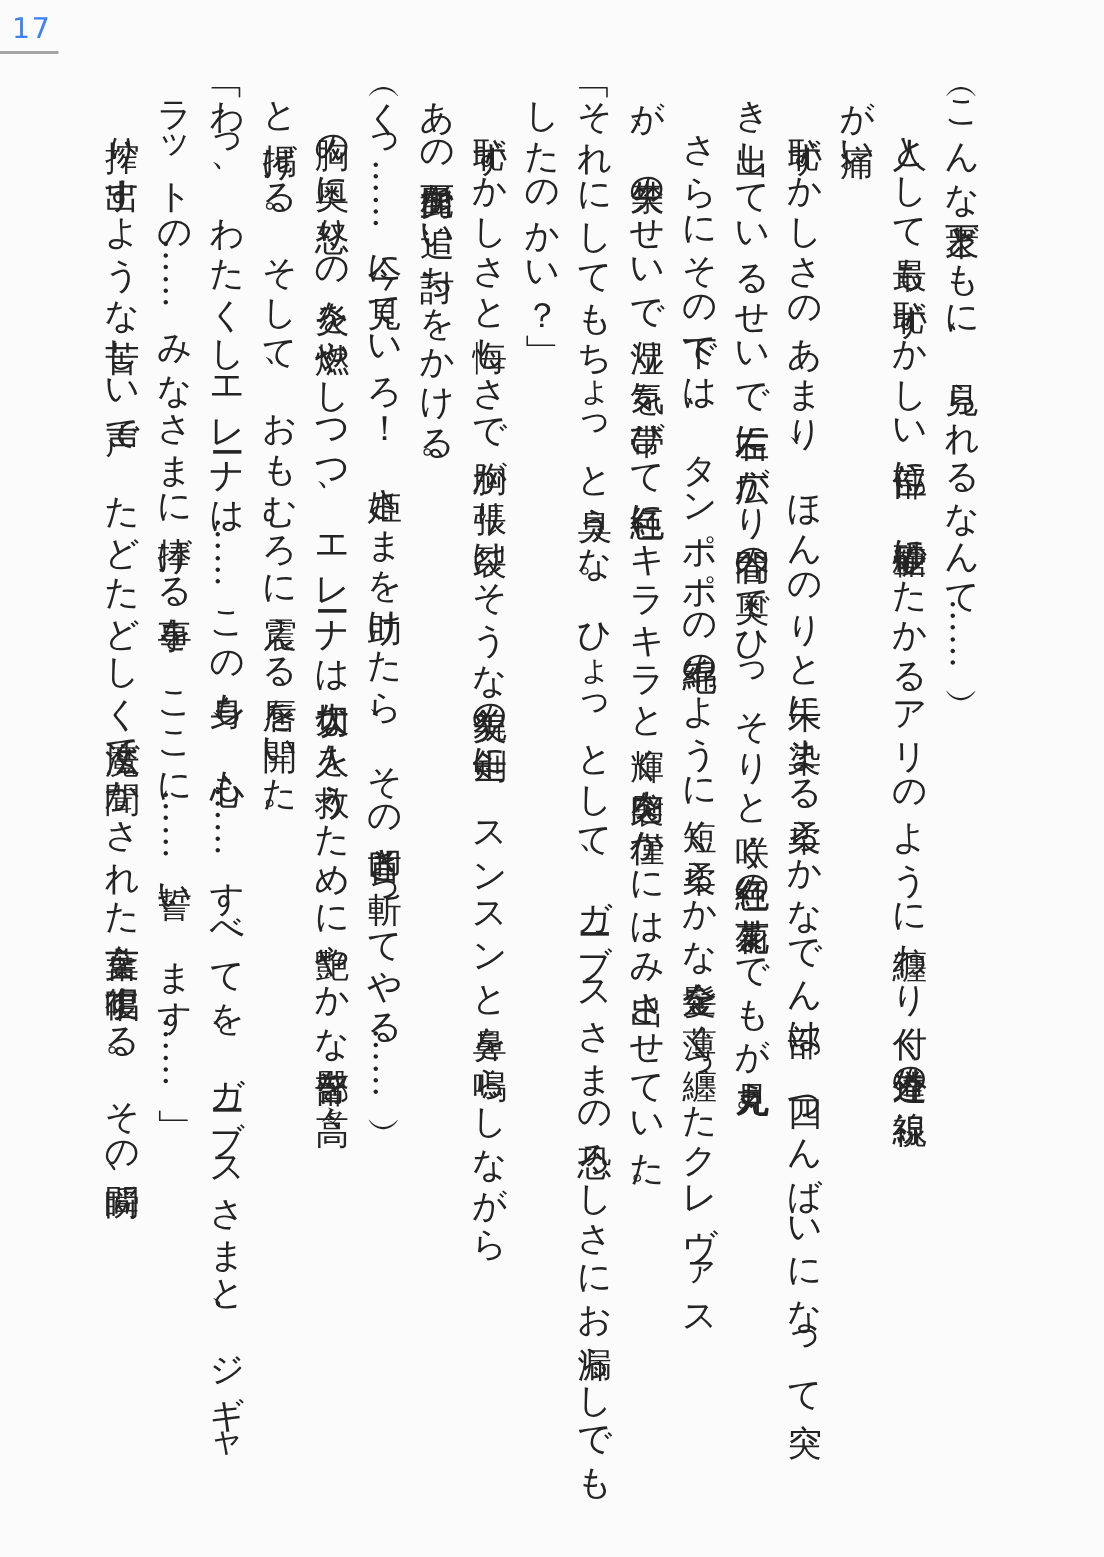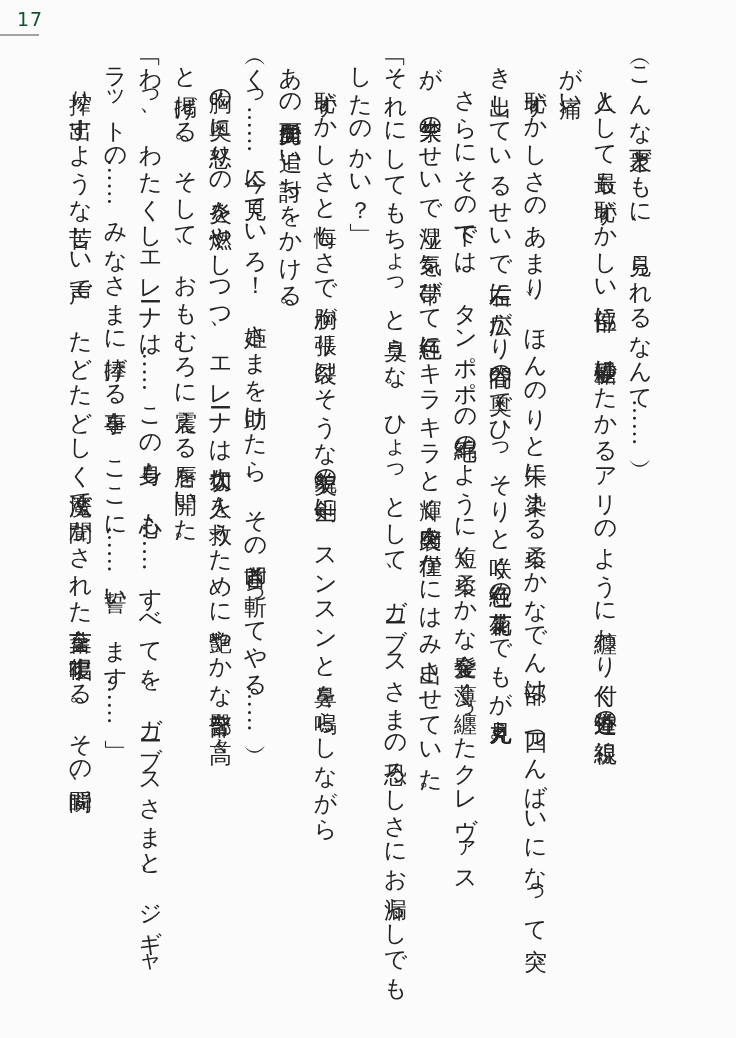--- a/index.html
+++ b/index.html
@@ -16,25 +16,25 @@
     position: relative;
     width: 736px;
     height: 1038px;
     background: #fbfbfb;
   }
   .page-number-wrap {
     position: absolute;
     top: 8px;
     left: 8px;
     width: 44px;
-    text-align: center;
+    text-align: left;
     font-family: "DejaVu Sans", "Liberation Sans", sans-serif;
     font-size: 19px;
     font-weight: 400;
-    color: #14532d;
+    color: #3b82f6;
     letter-spacing: 1px;
   }
   .page-number-rule {
     position: absolute;
     top: 34px;
     left: 0;
     width: 39px;
     height: 2px;
     background: #a4a4a4;
   }

